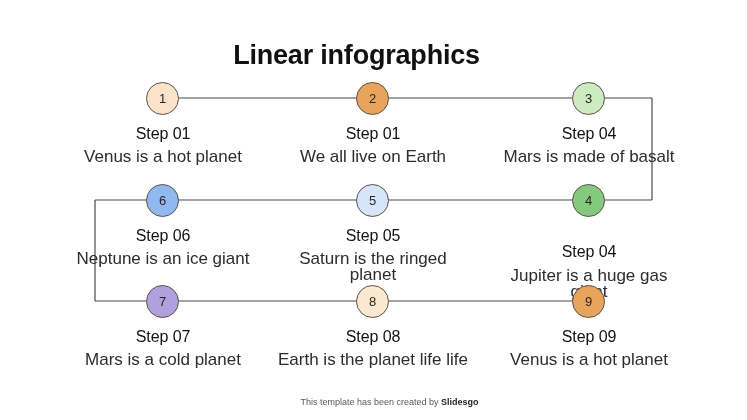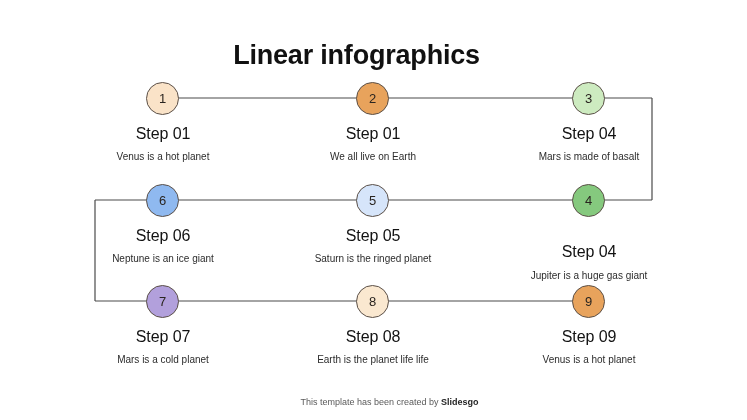--- a/index.html
+++ b/index.html
@@ -81,21 +81,21 @@
     color: #121212;
     letter-spacing: -0.1px;
     line-height: 20px;
   }
   .step-desc {
     position: absolute;
     top: 67px;
     left: 0;
     width: 190px;
     text-align: center;
-    font-size: 10px;
+    font-size: 17px;
     font-weight: normal;
     color: #2c2c2c;
     line-height: 16px;
   }
   .step.lowered .step-heading { top: 58px; }
   .step.lowered .step-desc    { top: 84px; }
 
   
   #footer-credit {
     position: absolute;

